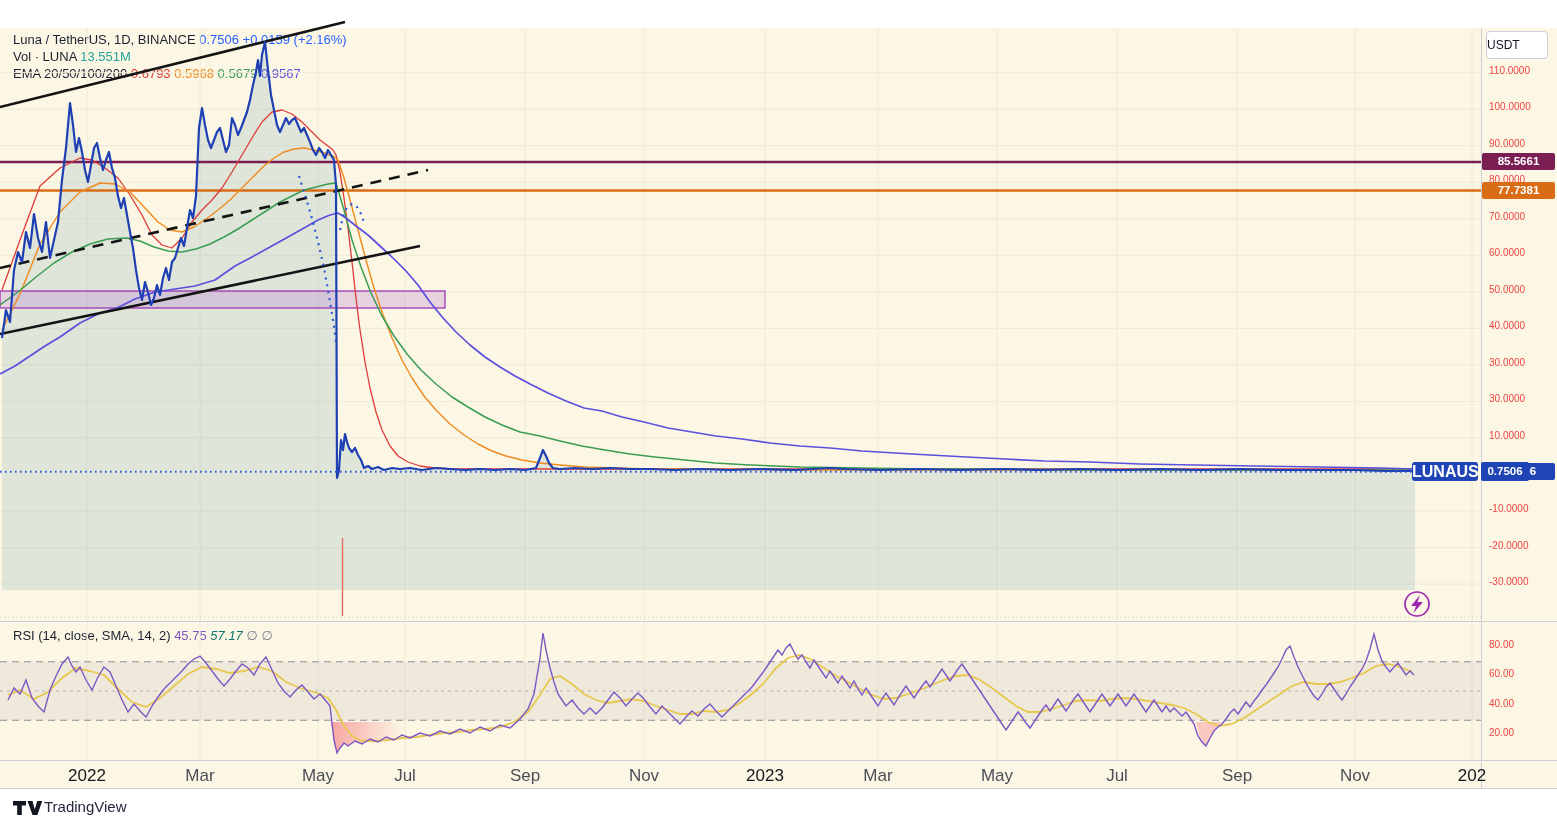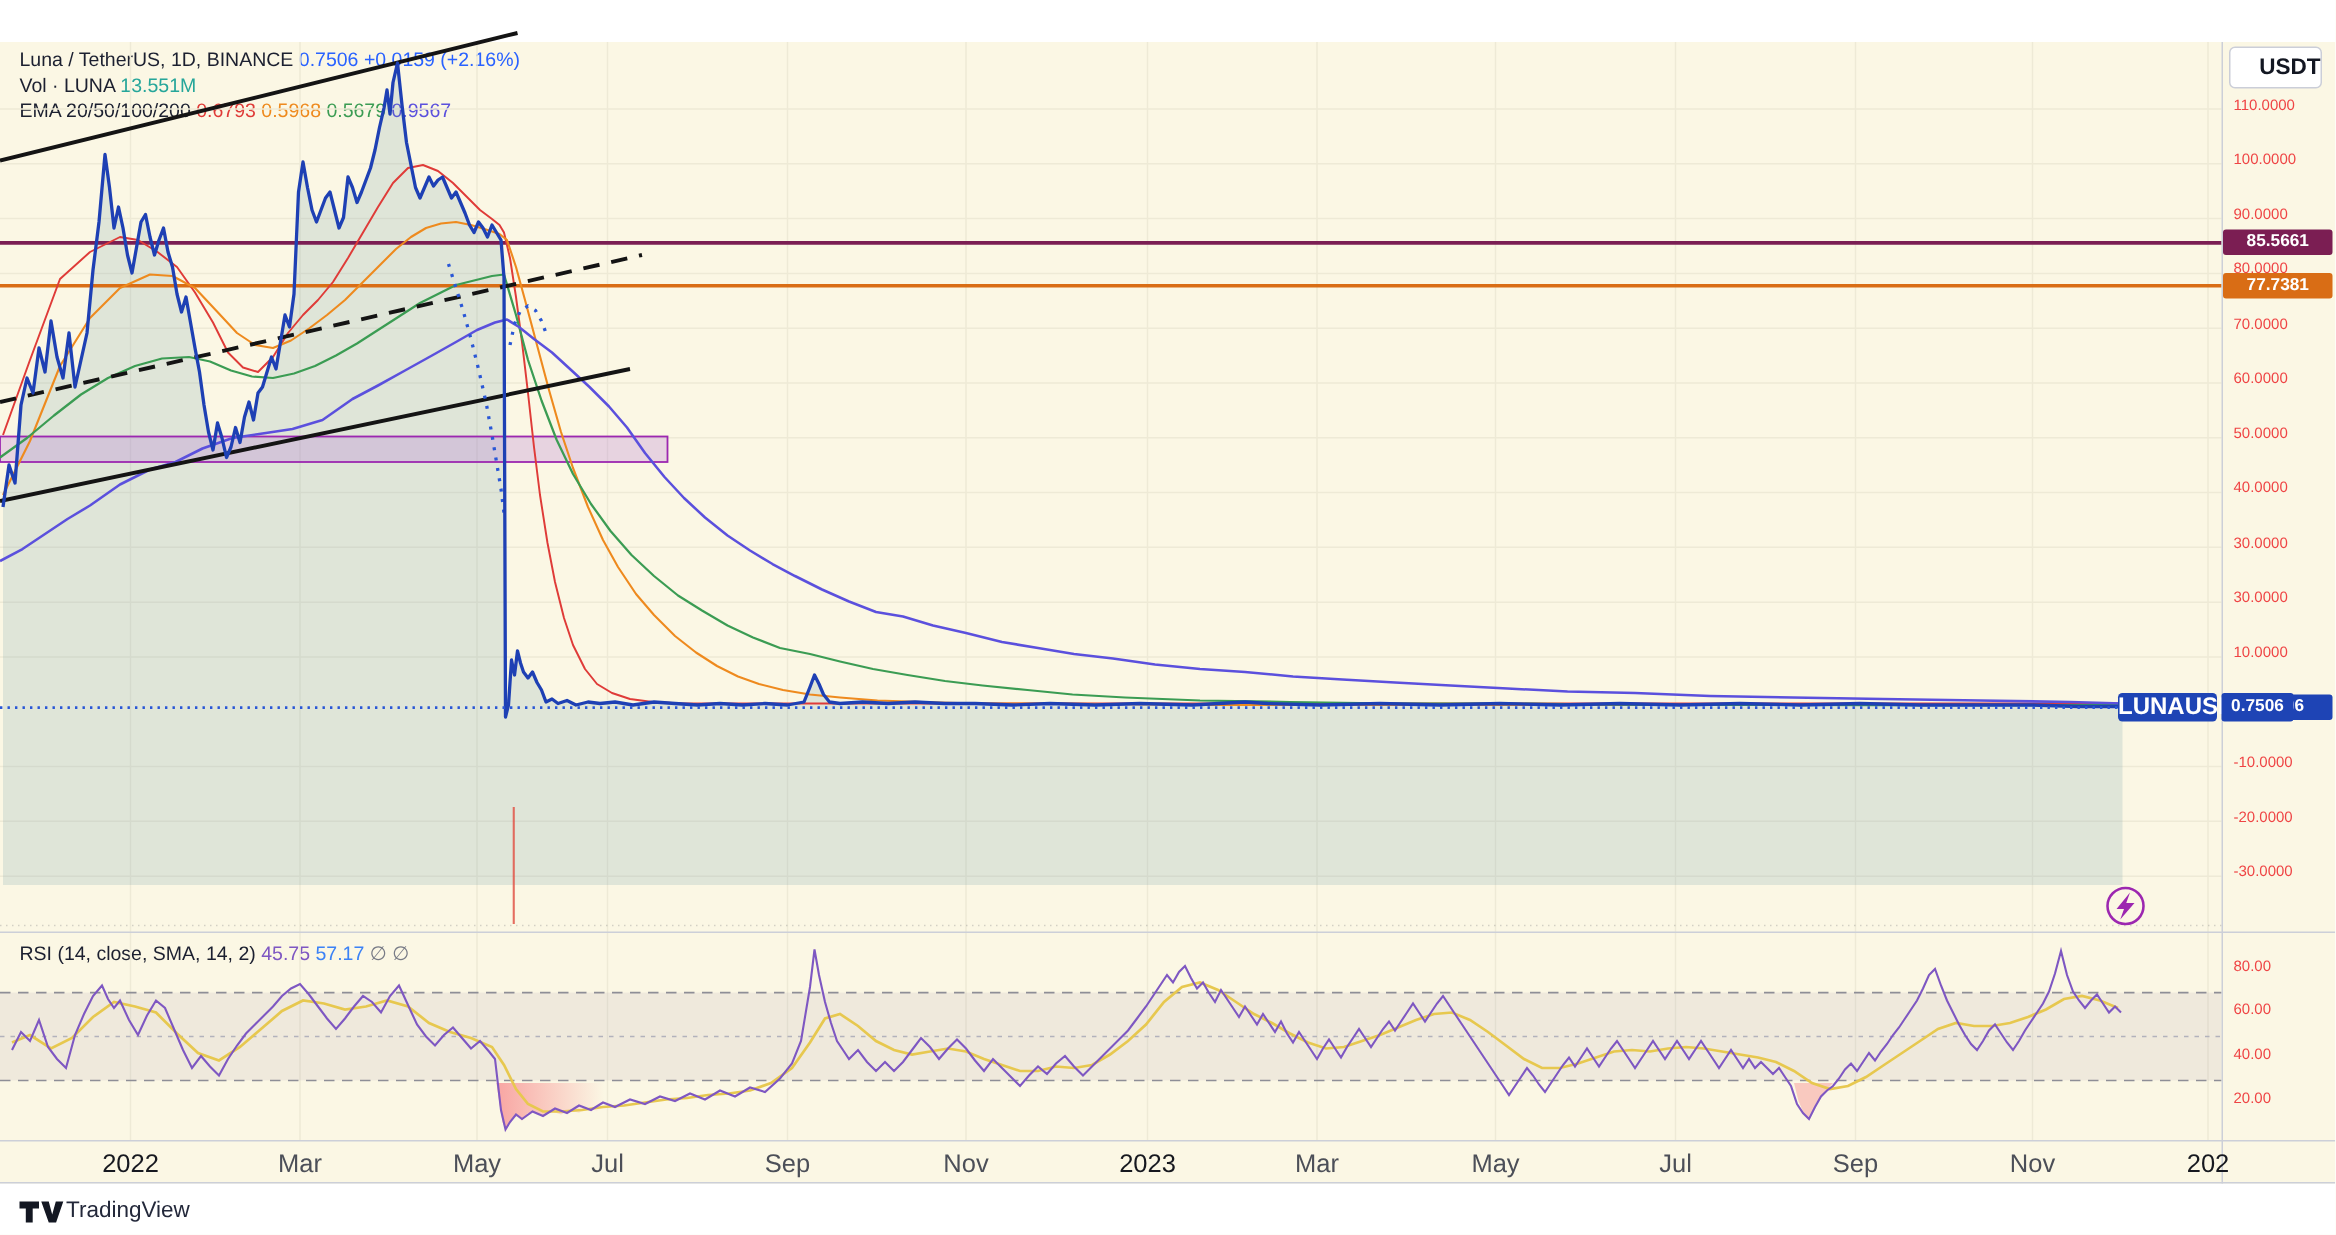--- a/index.html
+++ b/index.html
@@ -5,29 +5,29 @@
   html,body{margin:0;padding:0;background:#fff;}
   .stage{position:relative;width:1557px;height:823px;overflow:hidden;
          font-family:"Liberation Sans","DejaVu Sans",sans-serif;background:#fff;}
   .pane-bg{position:absolute;left:0;top:28px;width:1557px;height:761px;background:#FBF7E4;z-index:0;}
   .hdr{position:absolute;left:13px;top:6px;font-size:13.5px;color:#2e2e2e;z-index:1;white-space:nowrap;}
   .legend{position:absolute;left:13px;top:31px;z-index:1;font-size:13px;color:#1c2030;line-height:17px;white-space:nowrap;}
   .legend .row{height:17px;}
   .v-blue{color:#2962FF;} .v-teal{color:#26A69A;}
   .v-red{color:#DF3B38;} .v-orn{color:#EE8A1E;} .v-grn{color:#3B9C53;} .v-ind{color:#5B50DD;}
   .rsi-legend{position:absolute;left:13px;top:628px;z-index:1;font-size:13px;color:#1c2030;white-space:nowrap;}
-  .v-pur{color:#7E57C2;} .v-yel{color:#3b82f6;} .v-gry{color:#787B86;}
+  .v-pur{color:#7E57C2;} .v-yel{color:#0f766e;font-style:italic;} .v-gry{color:#787B86;}
   svg.overlay{position:absolute;left:0;top:0;z-index:2;}
   .axis-label{position:absolute;left:1489px;font-size:10px;color:#ef4444;z-index:3;white-space:nowrap;}
   .time-label{position:absolute;top:766px;transform:translateX(-50%);font-size:17px;color:#4c4f58;z-index:3;}
   .time-label.year{color:#16181f;}
   .badge{position:absolute;left:1482px;width:73px;height:17px;z-index:4;color:#fff;font-size:11.5px;
          font-weight:bold;text-align:center;line-height:17px;border-radius:2px;}
   .usdt-btn{position:absolute;left:1486px;top:31px;width:60px;height:26px;background:#fff;border:1px solid #CBCED8;
-            border-radius:4px;z-index:4;font-size:15px;color:#131722;text-align:right;line-height:26px;font-weight:bold;}
+            border-radius:4px;z-index:4;font-size:12px;color:#131722;text-align:left;line-height:26px;}
   .sym-badge{position:absolute;left:1412px;top:462px;width:66px;height:19px;border-radius:3px;z-index:4;
              color:#fff;font-size:16px;font-weight:bold;text-align:right;line-height:19px;}
   .sym-price{position:absolute;left:1481px;top:462px;width:48px;height:19px;border-radius:2px;z-index:5;
              color:#fff;font-size:11.5px;font-weight:bold;text-align:center;line-height:19px;}
   .footer-text{position:absolute;left:44px;top:798px;font-size:15px;color:#23283a;z-index:3;}
   .scale-zone{position:absolute;z-index:2;}
 </style>
 </head>
 <body>
 

